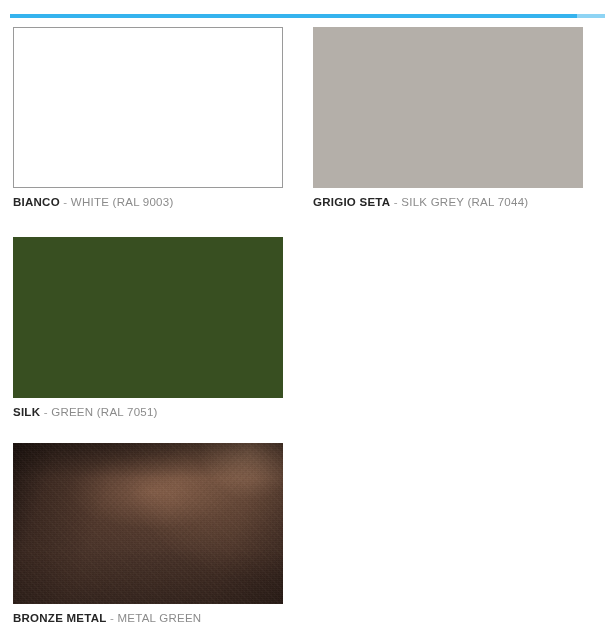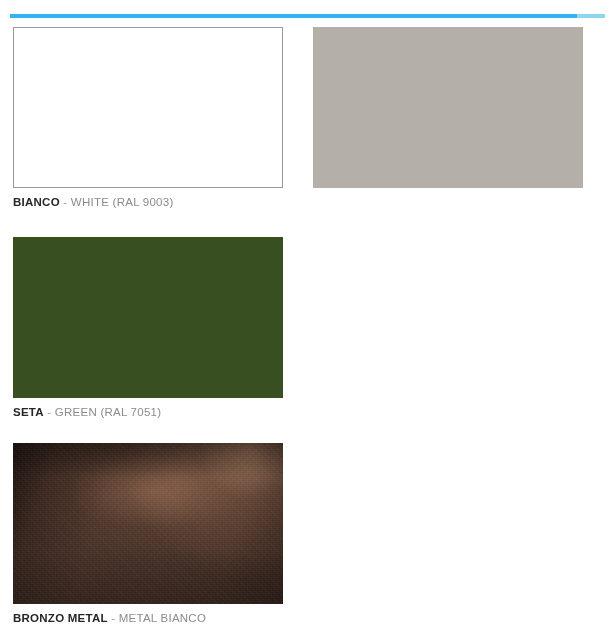--- a/index.html
+++ b/index.html
@@ -159,32 +159,33 @@
 
 <div class="swatch-grid">
 
   <div class="swatch-cell" id="cell-0">
     <div class="swatch-chip bordered" id="chip-0" style="background: rgb(255, 255, 255);"></div>
     <div class="swatch-label"><span class="name">BIANCO</span><span class="sep"> - </span><span class="desc">WHITE (RAL 9003)</span></div>
   </div>
 
   <div class="swatch-cell" id="cell-1">
     <div class="swatch-chip" id="chip-1" style="background: rgb(180, 175, 169);"></div>
+    <div class="swatch-label"><span class="name">GRIGIO SETA</span><span class="sep"> - </span><span class="desc">SILK GREY (RAL 7044)</span></div>
   </div>
 
   <div class="swatch-cell" id="cell-2">
     <div class="swatch-chip" id="chip-2" style="background: rgb(56, 79, 33);"></div>
-    <div class="swatch-label"><span class="name">SETA</span><span class="sep"> - </span><span class="desc">GREEN (RAL 7051)</span></div>
+    <div class="swatch-label"><span class="name">SILK</span><span class="sep"> - </span><span class="desc">GREEN (RAL 7051)</span></div>
   </div>
 
 
   <div class="swatch-cell" id="cell-4">
     <div class="swatch-chip chip-metal" id="chip-4">
       <div class="metal-sheen-a"></div>
       <div class="metal-sheen-b"></div>
       <div class="metal-sheen-c"></div>
       <div class="metal-grain"></div>
       <div class="metal-speckle"></div>
     </div>
-    <div class="swatch-label"><span class="name">BRONZO METAL</span><span class="sep"> - </span><span class="desc">METAL BIANCO</span></div>
+    <div class="swatch-label"><span class="name">BRONZE METAL</span><span class="sep"> - </span><span class="desc">METAL GREEN</span></div>
   </div>
 
 </div>
 
 </body></html>

